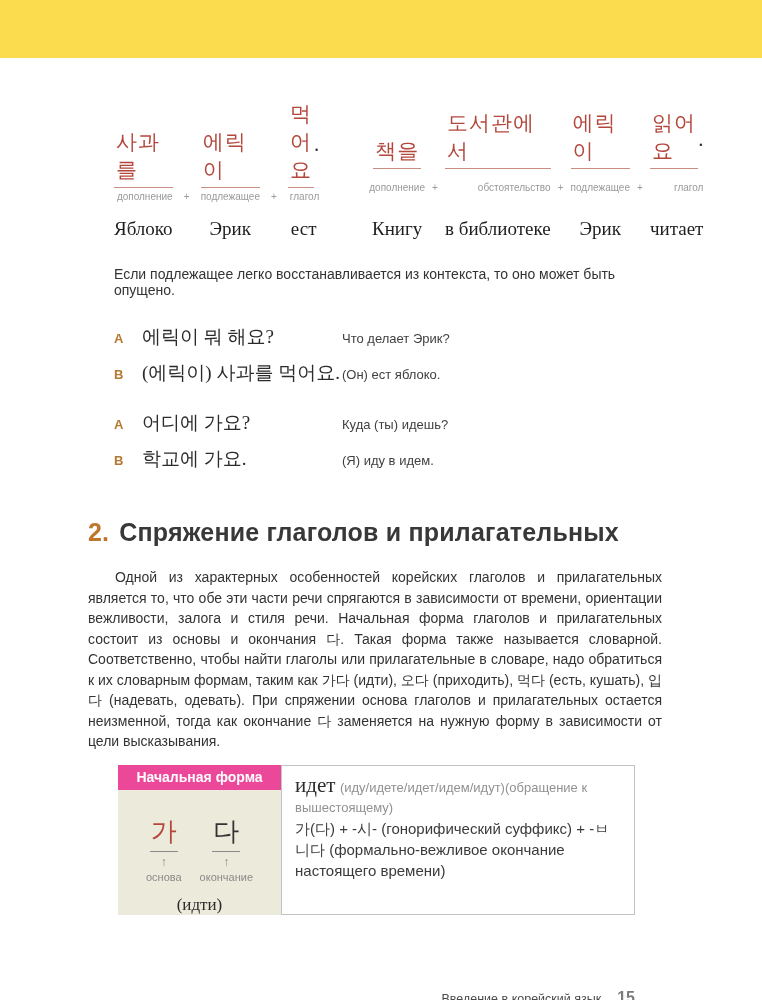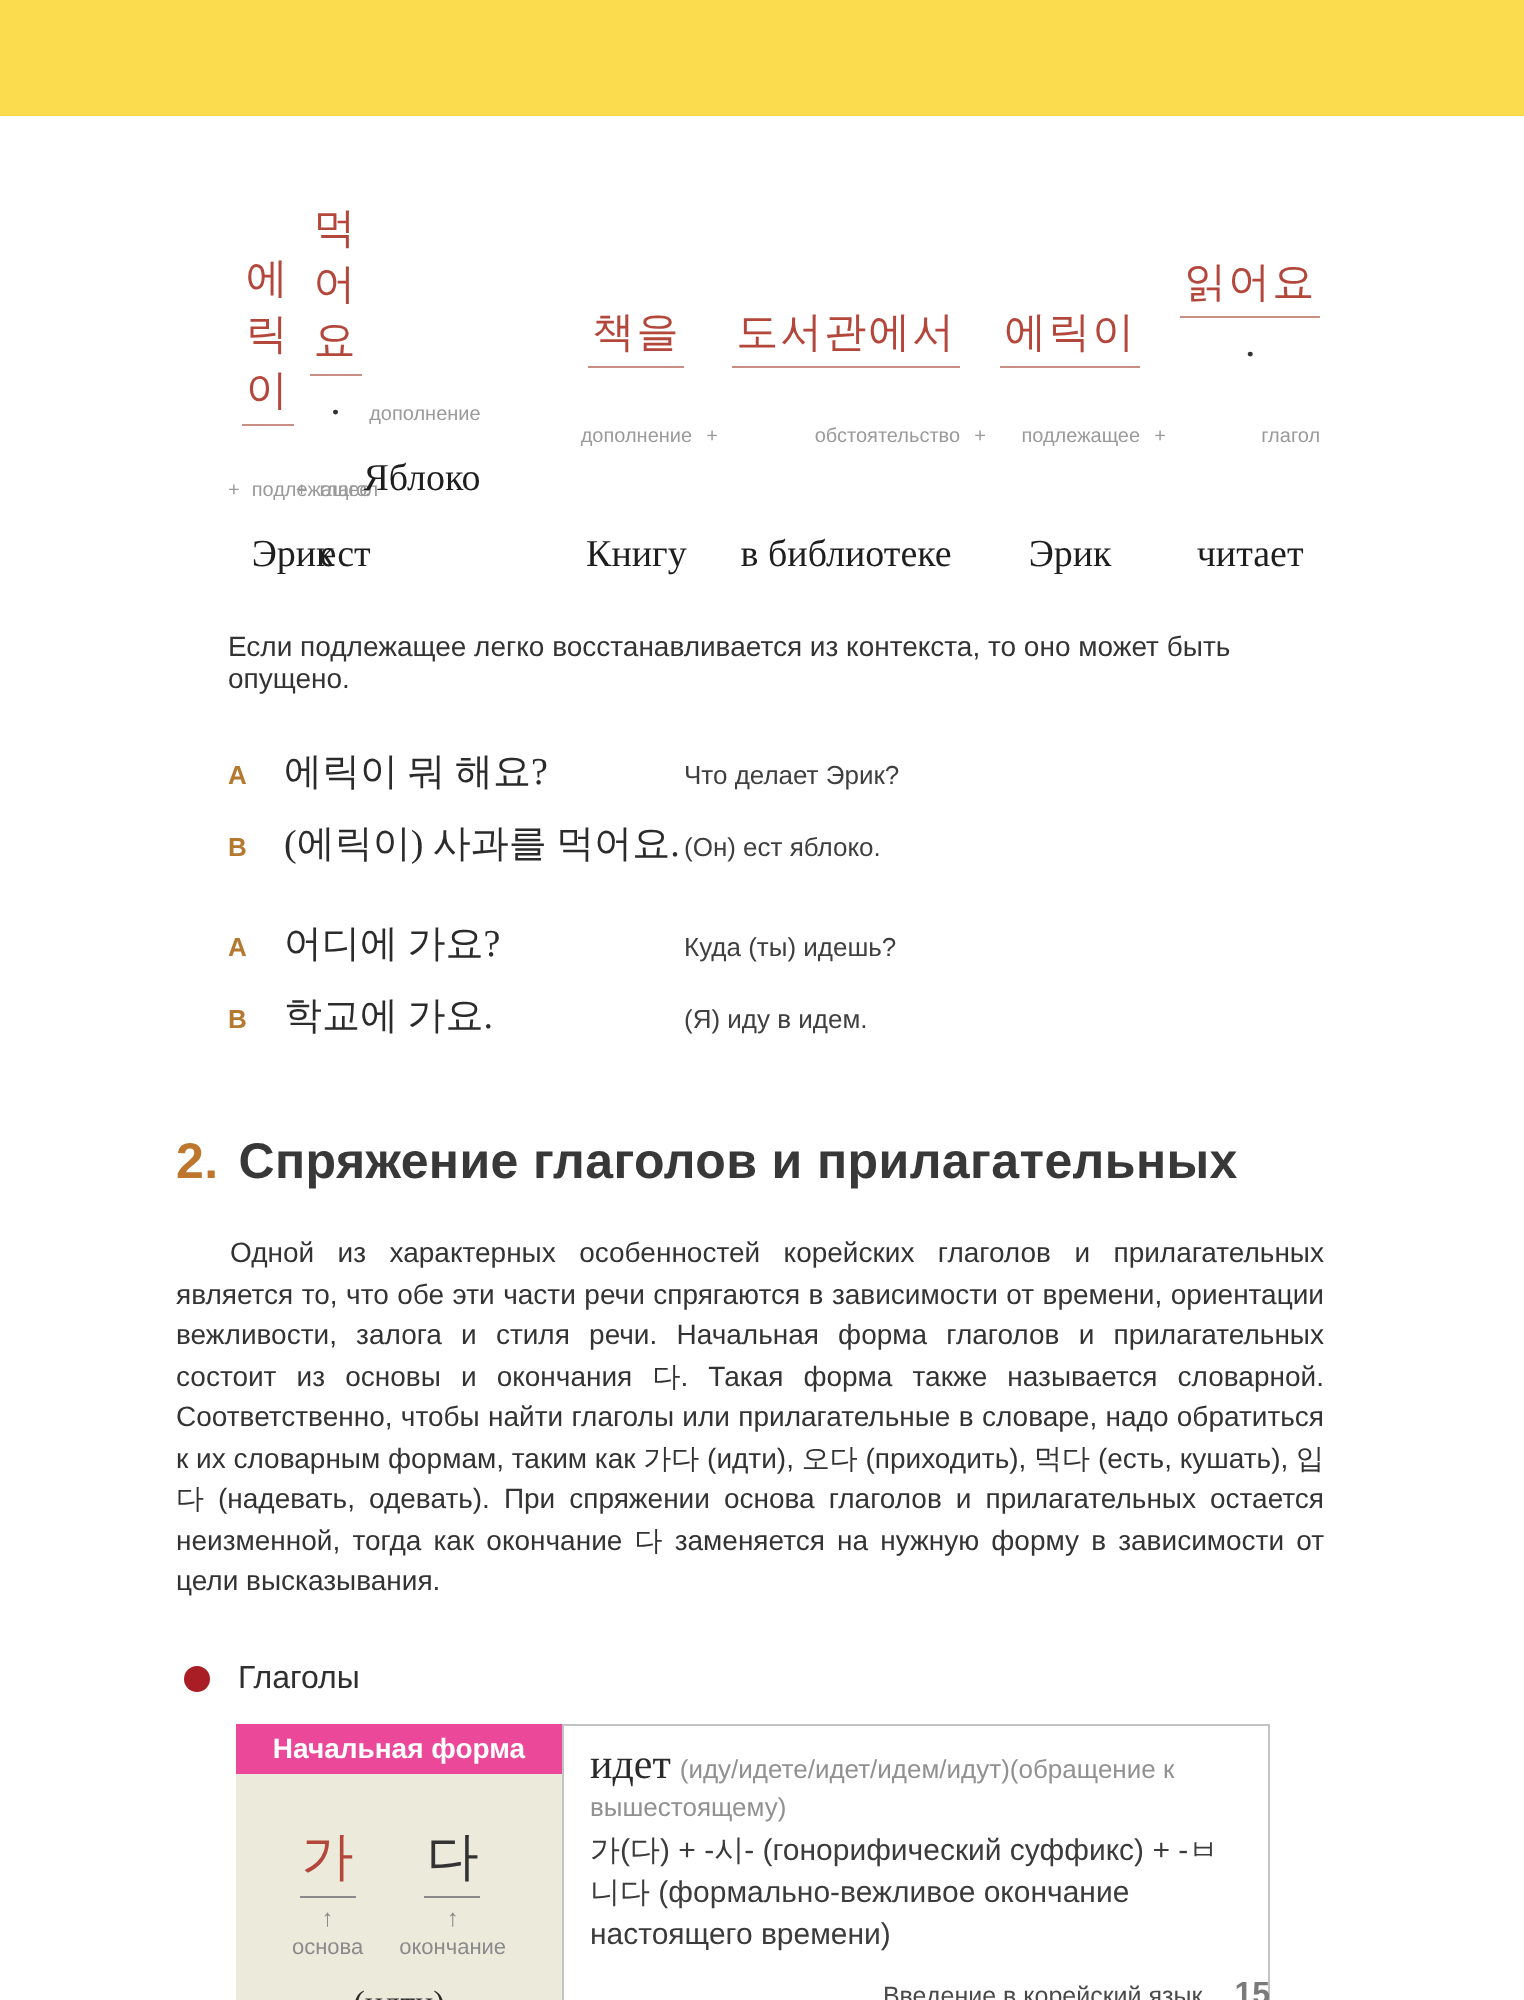--- a/index.html
+++ b/index.html
@@ -11,21 +11,21 @@
   }
   .topbar { position:absolute; top:0; left:0; width:762px; height:58px; background:#FBDC4F; }
 
   .content { position:absolute; top:58px; left:88px; width:574px; }
 
   
   .diagrams { display:flex; gap:50px; margin:42px 0 0 26px; }
   .diagram { display:grid; row-gap:0; align-items:end; }
   .diagram.cols-3 { grid-template-columns:auto 16px auto 16px auto; column-gap:6px; }
   .diagram.cols-4 { grid-template-columns:auto 12px auto 12px auto 12px auto; column-gap:4px; }
-  .ko-cell { display:flex; justify-content:center; align-items:center;flex-direction:column; }
+  .ko-cell { display:flex; justify-content:center; align-items:center; }
   .ko-word {
     font-family:"Liberation Serif", serif; font-size:21px; color:#B4473C;
     border-bottom:1px solid #C98F85; padding:0 2px 3px 2px; letter-spacing:1px;
   }
   .ko-punct { font-family:"Liberation Serif", serif; font-size:21px; color:#333333; }
   .dg-label { font-size:10px; color:#9A9A9A; text-align:right; padding-top:3px; white-space:nowrap; }
   .dg-plus { font-size:10px; color:#9A9A9A; text-align:center; padding-top:3px; }
   .dg-ru {
     font-family:"Liberation Serif", serif; font-size:19px; color:#1E1E1E;
     text-align:center; padding-top:16px; white-space:nowrap;
@@ -96,20 +96,23 @@
 <body>
 
 <div class="page">
   <div class="topbar"></div>
 
   <div class="content">
 
     <div class="diagrams">
 
       <div class="diagram cols-3">
+        <div class="ko-cell">
+            <span class="ko-word">사과를</span>
+          </div>
         <div></div>
         <div class="ko-cell">
             <span class="ko-word">에릭이</span>
           </div>
         <div></div>
         <div class="ko-cell">
             <span class="ko-word">먹어요</span>
             <span class="ko-punct">.</span>
           </div>
 
@@ -187,24 +190,20 @@
         <span class="dlg-speaker">B</span>
         <span class="dlg-ko">학교에 가요.</span>
         <span class="dlg-ru">(Я) иду в идем.</span>
       </div>
     </div>
 
     <h2 class="section-heading"><span class="section-number">2.</span><span>Спряжение глаголов и прилагательных</span></h2>
 
     <p class="body-paragraph">Одной из характерных особенностей корейских глаголов и прилагательных является то, что обе эти части речи спрягаются в зависимости от времени, ориентации вежливости, залога и стиля речи. Начальная форма глаголов и прилагательных состоит из основы и окончания 다. Такая форма также называется словарной. Соответственно, чтобы найти глаголы или прилагательные в словаре, надо обратиться к их словарным формам, таким как 가다 (идти), 오다 (приходить), 먹다 (есть, кушать), 입다 (надевать, одевать). При спряжении основа глаголов и прилагательных остается неизменной, тогда как окончание 다 заменяется на нужную форму в зависимости от цели высказывания.</p>
 
-    <div class="verbs-label">
-      <span class="bullet"></span>
-      <span class="verbs-text">Глаголы</span>
-    </div>
 
     <div class="tbl">
       <div class="tbl-left">
         <div class="tbl-left-header">Начальная форма</div>
         <div class="tbl-left-body">
           <div class="stem-ending">
             <div class="char-col">
               <span class="char stem">가</span>
               <span class="arrow">↑</span>
               <span class="char-label">основа</span>

